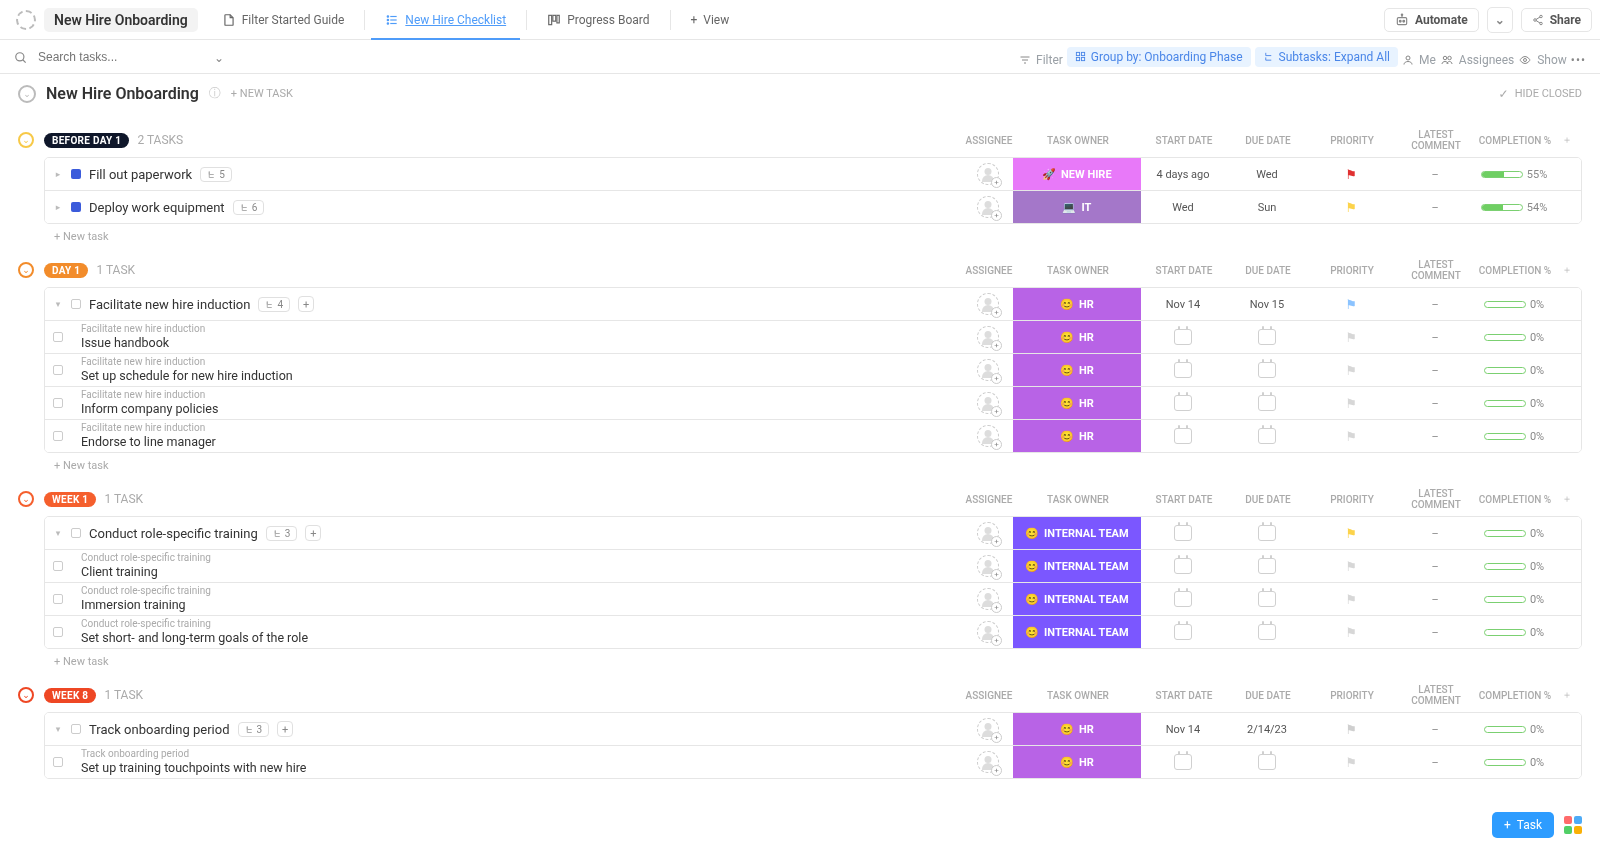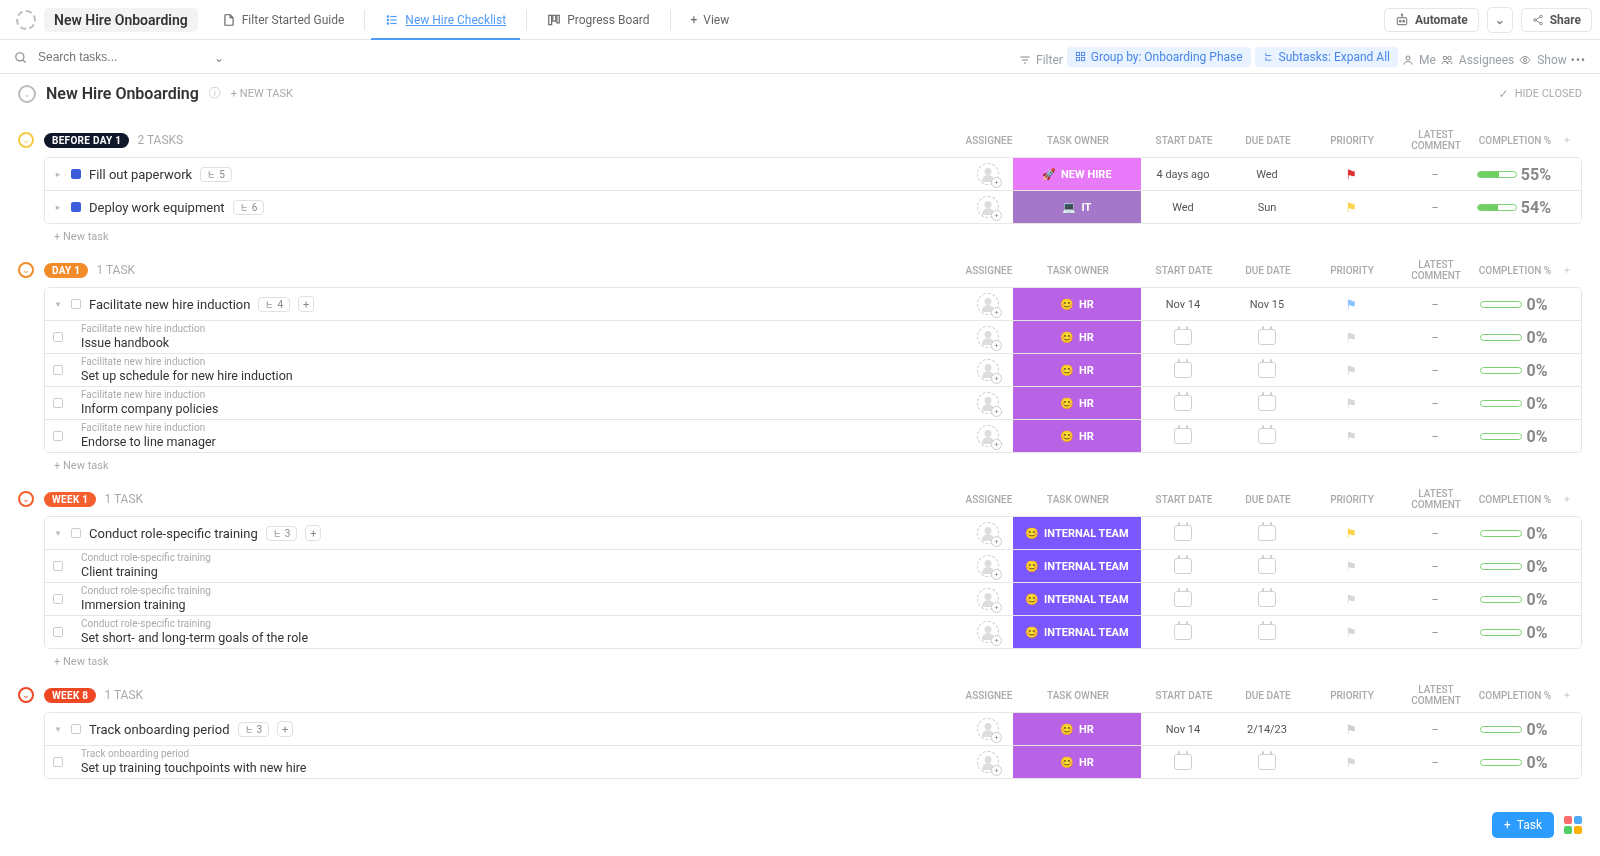--- a/index.html
+++ b/index.html
@@ -81,21 +81,21 @@
 .avatar::before{content:"";position:absolute;top:4px;left:50%;transform:translateX(-50%);width:7px;height:7px;border-radius:50%;background:#ddd;}
 .avatar::after{content:"";position:absolute;bottom:2px;left:50%;transform:translateX(-50%);width:12px;height:7px;border-radius:7px 7px 0 0;background:#ddd;}
 .avwrap{position:relative;}
 .plusdot{position:absolute;right:-3px;bottom:-3px;width:11px;height:11px;border-radius:50%;background:#fff;border:1px solid #ccc;color:#888;font-size:8px;display:flex;align-items:center;justify-content:center;}
 .cal{width:18px;height:16px;border:1.5px solid #d0d0d0;border-radius:3px;position:relative;}
 .cal::before{content:"";position:absolute;top:-4px;left:3px;width:2px;height:4px;background:#d0d0d0;border-radius:1px;}
 .cal::after{content:"";position:absolute;top:-4px;right:3px;width:2px;height:4px;background:#d0d0d0;border-radius:1px;}
 .flag{font-size:13px;}
 .pbar{width:42px;height:7px;border:1px solid #7bd071;border-radius:4px;overflow:hidden;background:#fff;}
 .pbar .fill{height:100%;background:#6fcf63;}
-.pct{font-size:16px;color:#888;font-weight:bold;}
+.pct{font-size:11px;color:#888;}
 .subtask{padding-left:34px;}
 .subtask .breadcrumb{font-size:10px;color:#aaa;line-height:1;}
 .subtask .subtitle{font-size:12.5px;color:#333;}
 .subtask .sqgrey{width:10px;height:10px;border:1.5px solid #ccc;border-radius:2px;margin-right:10px;}
 .tleft{display:flex;flex-direction:column;gap:1px;}
 .newrow{color:#aaa;font-size:11px;padding:6px 0 0 36px;cursor:pointer;}
 
 
 .float{position:fixed;right:18px;bottom:18px;display:flex;align-items:center;gap:10px;}
 .taskbtn{background:#2d9cff;color:#fff;border-radius:5px;padding:6px 12px;font-size:12px;display:flex;align-items:center;gap:6px;cursor:pointer;}

